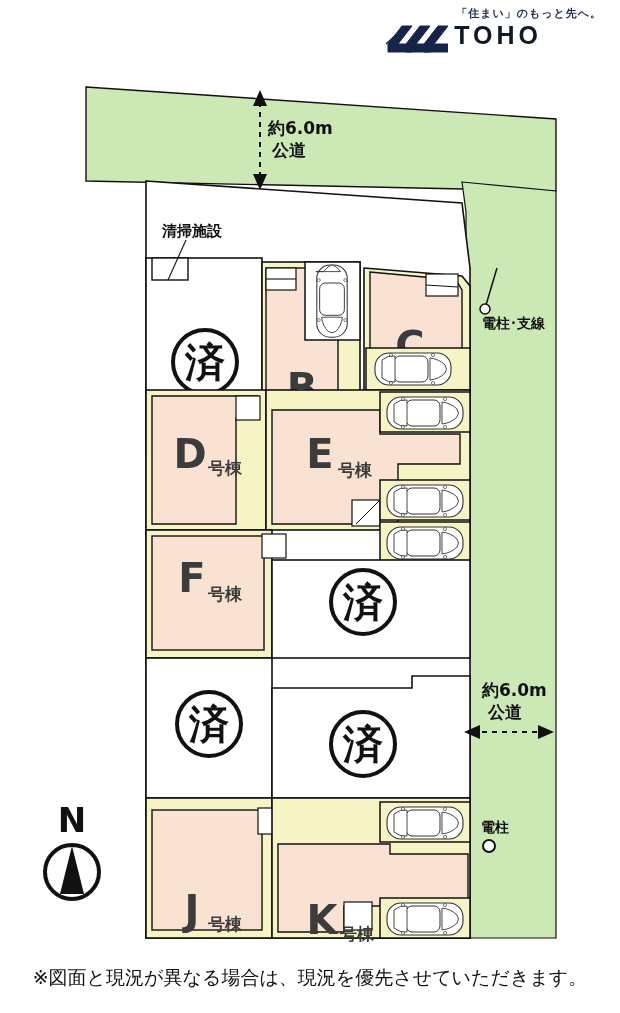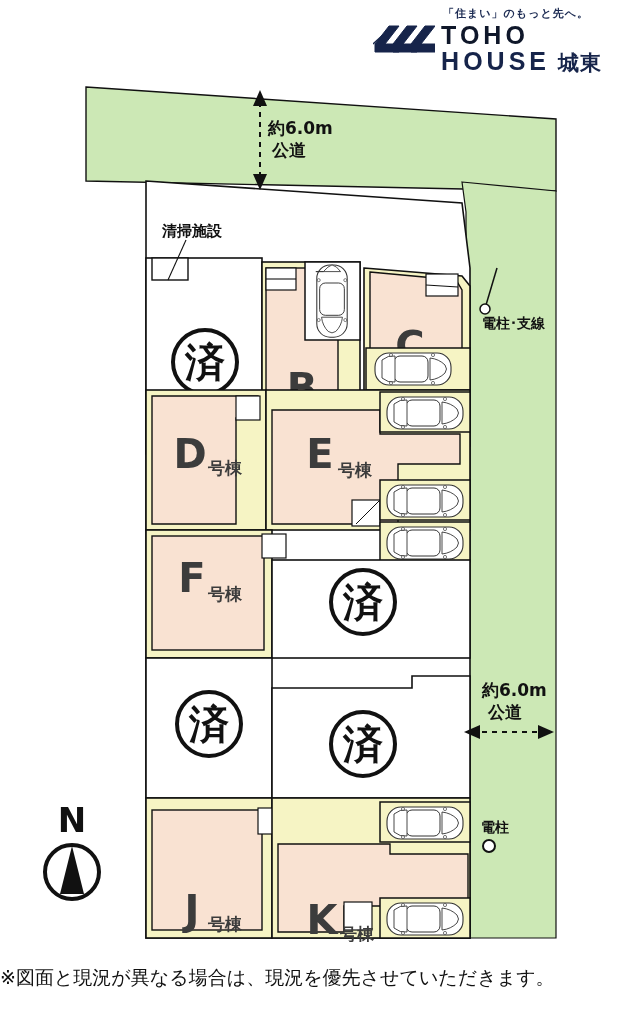--- a/index.html
+++ b/index.html
@@ -30,21 +30,21 @@
   }
   .logo-line2 .jp{font-size:21px;letter-spacing:1px;margin-left:8px;font-family:"DejaVu Sans",sans-serif;}
 
   
   .map{position:absolute;left:0;top:72px;width:620px;height:870px;}
   .map svg{display:block;}
 
   
   .footer{
     position:absolute;left:0;top:955px;width:620px;height:45px;
-    display:flex;align-items:center;justify-content:flex-start;
+    display:flex;align-items:center;justify-content:center;
   }
   .footer-note{
     font-family:"DejaVu Sans",sans-serif;
     font-size:19px;color:#111;letter-spacing:0px;white-space:nowrap;
   }
   .jpf{font-family:"DejaVu Sans",sans-serif;}
 </style>
 </head>
 <body>
 
@@ -54,23 +54,20 @@
       <g fill="#16244a" stroke="#16244a" stroke-width="1">
         <polygon points="2,30 16,12 26,12 12,30 26,30 26,38 2,38"></polygon>
         <polygon points="20,30 34,12 44,12 30,30 44,30 44,38 20,38"></polygon>
         <polygon points="38,30 52,12 62,12 48,30 62,30 62,38 38,38"></polygon>
       </g>
       <line x1="0" y1="30" x2="10" y2="21" stroke="#16244a" stroke-width="1.6"></line>
     </svg>
     <div class="logo-text">
       <div class="logo-tag jpf">「住まい」のもっと先へ。</div>
       <div class="logo-line1">TOHO</div>
-      <div class="logo-line2">
-        <span>HOUSE</span><span class="jp">城東</span>
-      </div>
     </div>
   </div>
 </div>
 
 <div class="map">
 <svg width="620" height="870" viewBox="0 0 620 870" xmlns="http://www.w3.org/2000/svg" font-family="DejaVu Sans, sans-serif">
 
   <defs>
 
     <g id="car-h">

